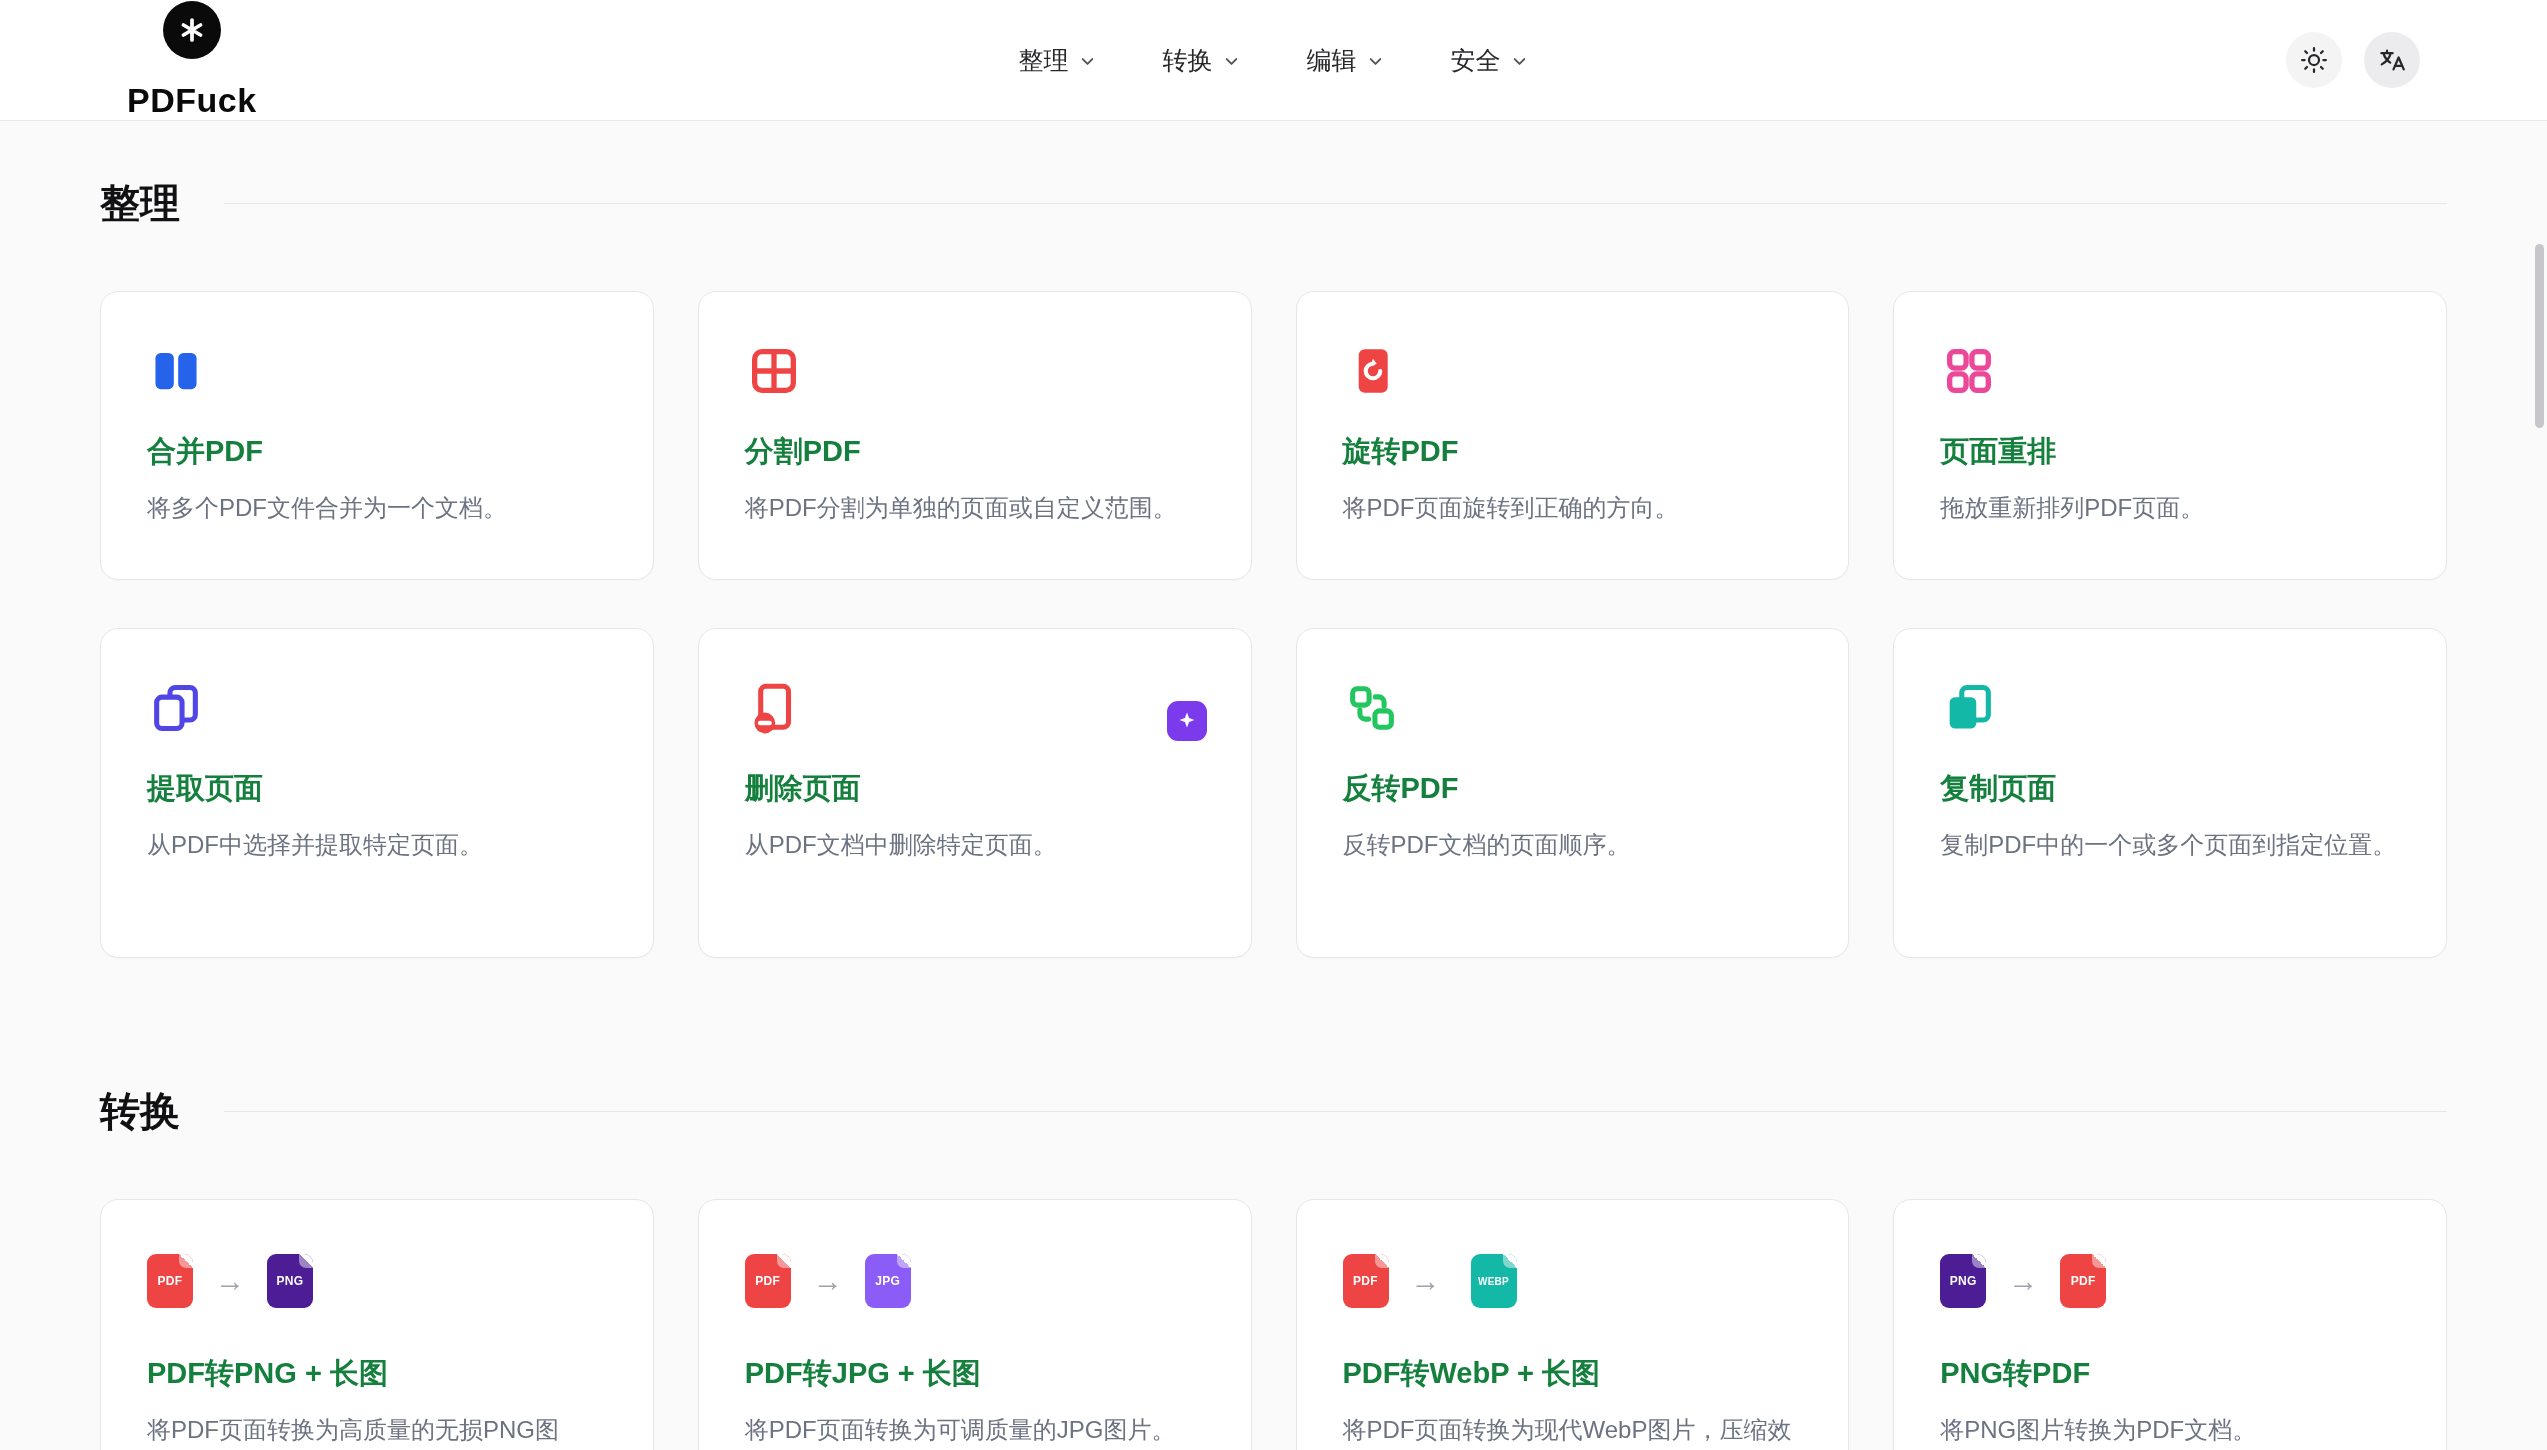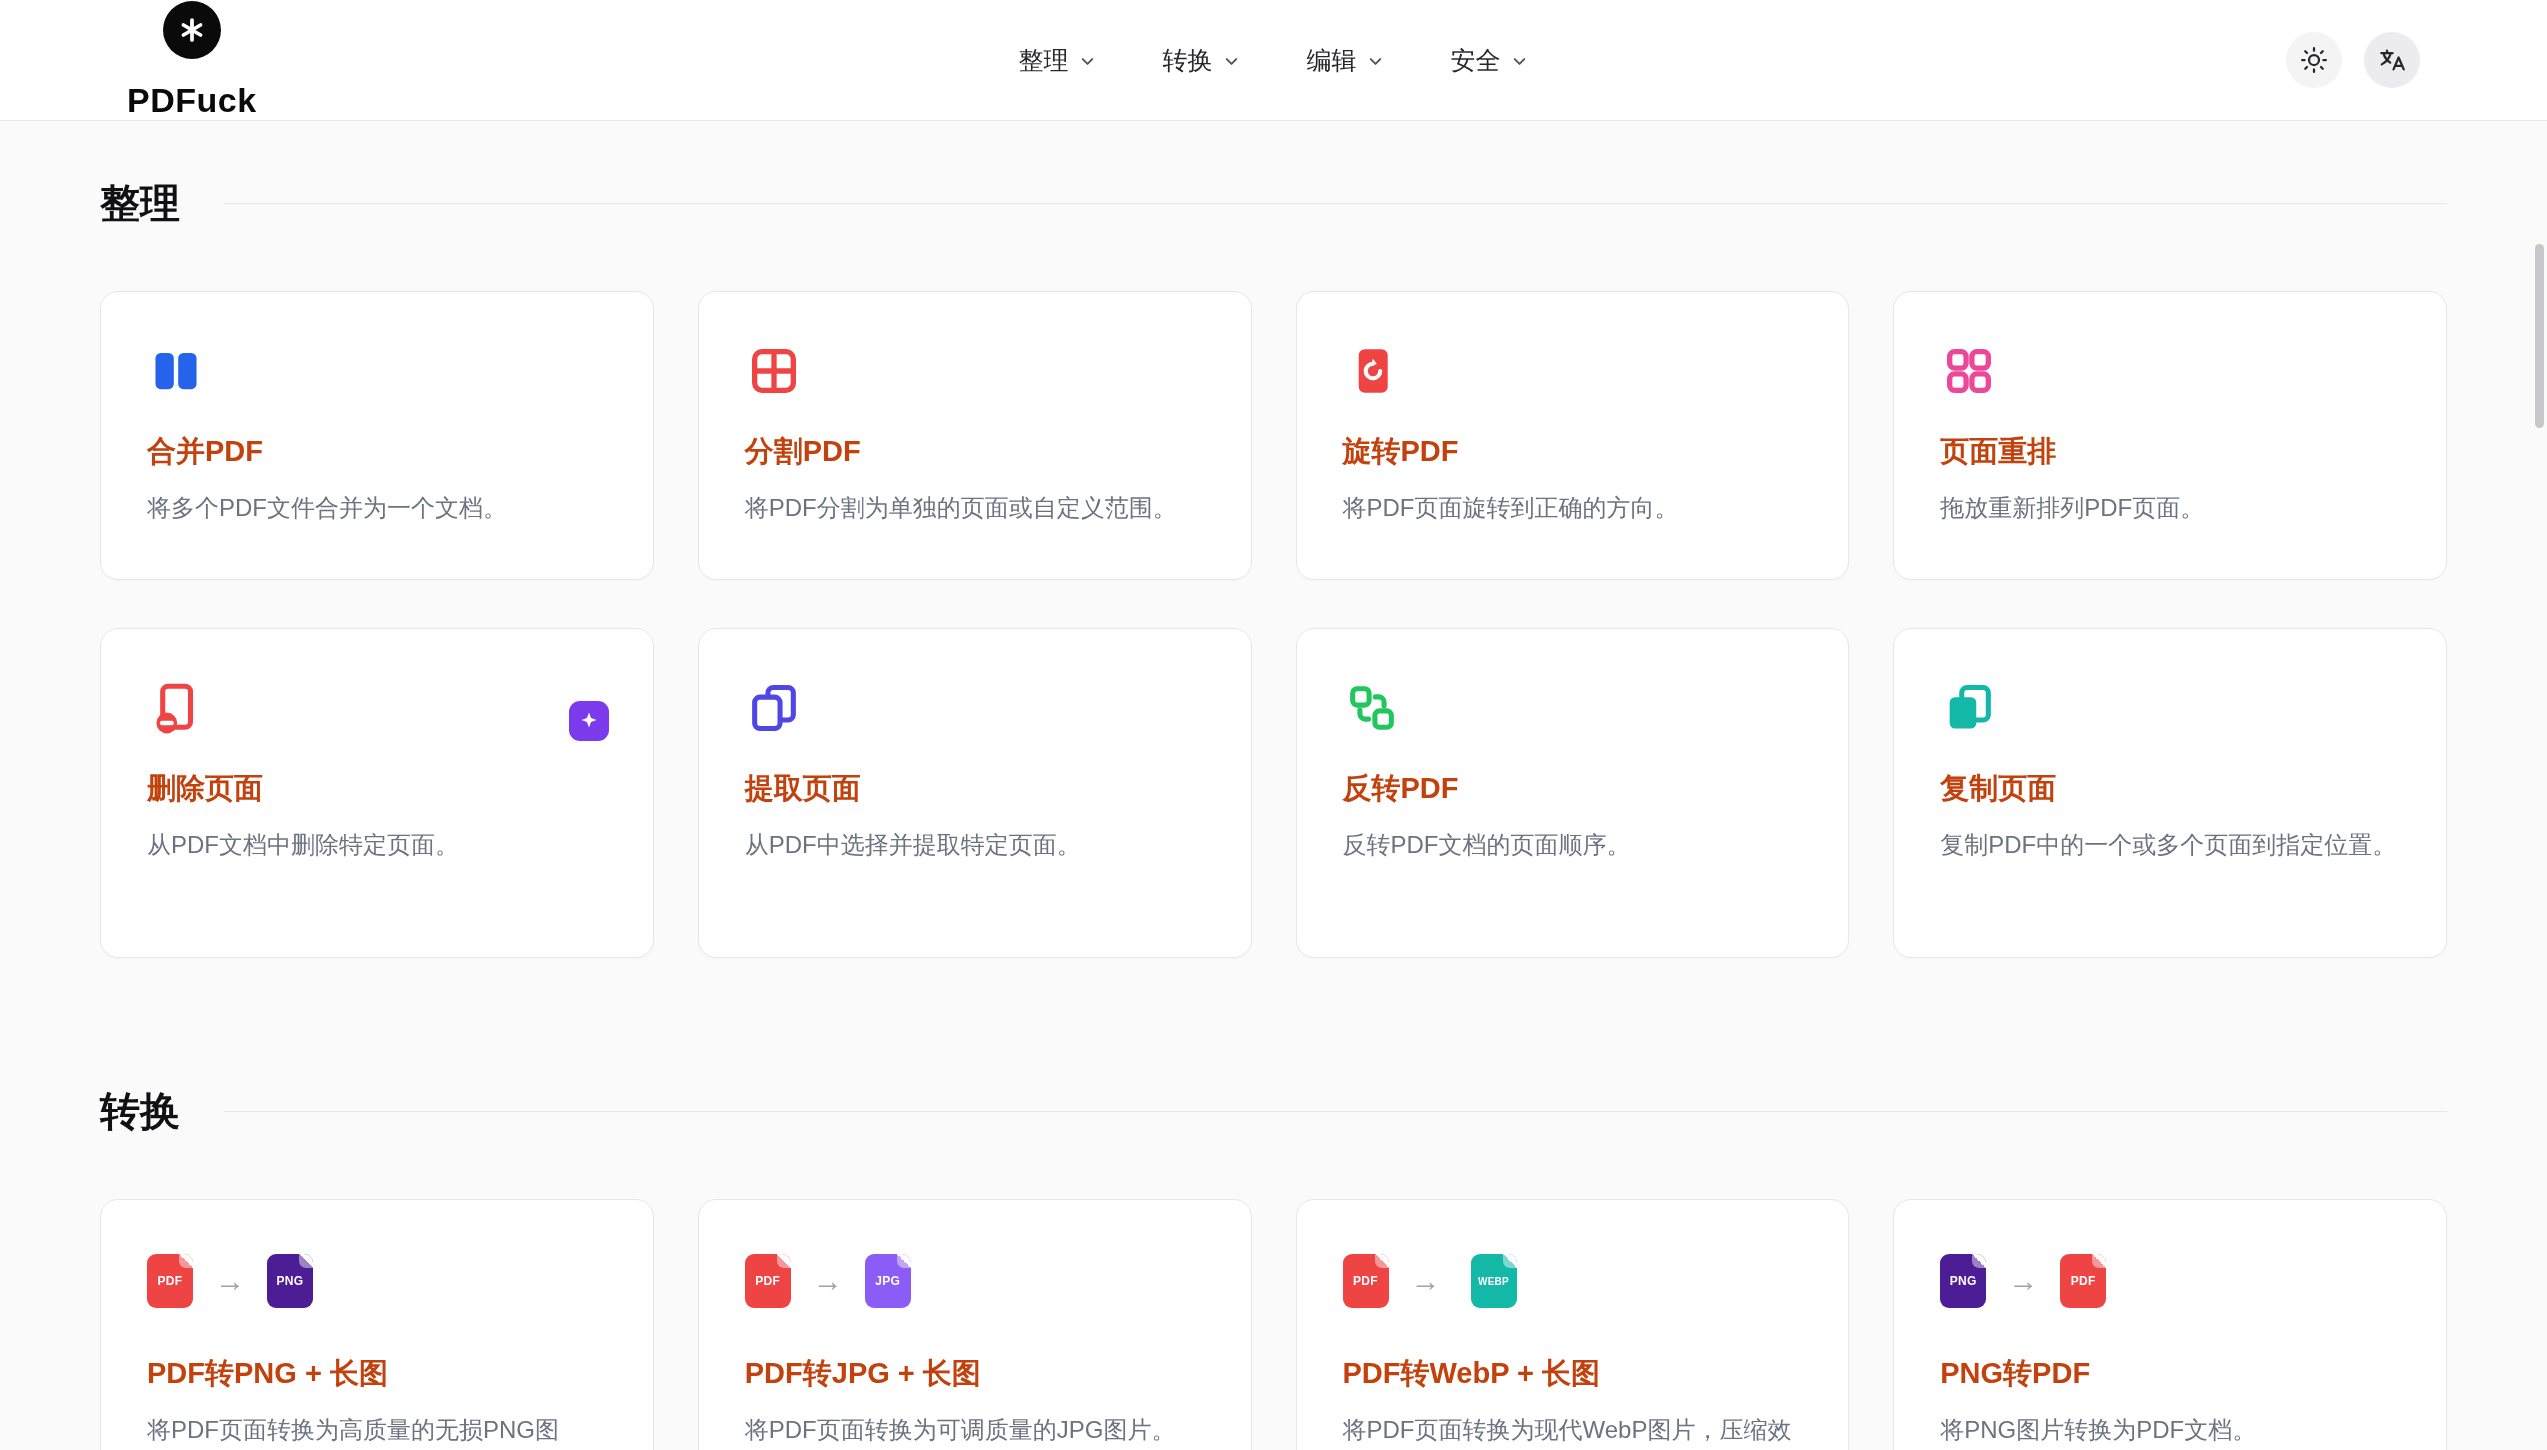--- a/index.html
+++ b/index.html
@@ -53,21 +53,21 @@
   }
   .card {
     background:#ffffff; border:1px solid #e7e7ea; border-radius:18px;
     padding:50px 46px 46px 46px; min-height:289px; position:relative;
     box-shadow:0 1px 2px rgba(0,0,0,.02); cursor:pointer;
   }
   .grid.organize .card:nth-child(n+5) { min-height:330px; }
 
   .card-icon { width:58px; height:58px; }
   .card-icon svg { width:100%; height:100%; display:block; }
-  .card-title { font-size:29px; font-weight:700; color:#c2410c; margin-top:32px; }
+  .card-title { font-size:29px; font-weight:700; color:#15803d; margin-top:32px; }
   .card-desc  { font-size:24px; color:#6b7280; margin-top:18px; line-height:1.5; }
 
   .feature-badge {
     position:absolute; top:72px; right:44px; width:40px; height:40px;
     border-radius:11px; background:#7c3aed;
     display:flex; align-items:center; justify-content:center;
   }
   .feature-badge svg { width:24px; height:24px; }
 
   
@@ -209,44 +209,44 @@
             <rect x="4" y="13.2" width="6.8" height="6.8" rx="2"></rect>
             <rect x="13.2" y="13.2" width="6.8" height="6.8" rx="2"></rect>
           </svg>
         </div>
         <h3 class="card-title">页面重排</h3>
         <p class="card-desc">拖放重新排列PDF页面。</p>
       </div>
 
       <div class="card">
         <div class="card-icon">
+          <svg viewBox="0 0 24 24" fill="none" stroke="#4f46e5" stroke-width="2.1">
+            <rect x="9.5" y="3.5" width="10.5" height="13.5" rx="2.2"></rect>
+            <rect x="4" y="7.5" width="10.5" height="13" rx="2.2" fill="#ffffff"></rect>
+          </svg>
+        </div>
+        <h3 class="card-title">提取页面</h3>
+        <p class="card-desc">从PDF中选择并提取特定页面。</p>
+      </div>
+
+      <div class="card">
+        <div class="card-icon">
           <svg viewBox="0 0 24 24">
             <rect x="6.5" y="3" width="11.5" height="17" rx="2.2" fill="none" stroke="#ef4444" stroke-width="2.1"></rect>
             <circle cx="8.2" cy="18.2" r="4.3" fill="#ef4444"></circle>
             <path d="M6.2 18.2h4" stroke="#ffffff" stroke-width="1.8" stroke-linecap="round"></path>
           </svg>
         </div>
         <div class="feature-badge">
           <svg viewBox="0 0 24 24">
             <path d="M12 3.5l2.1 5.4 5.4 2.1-5.4 2.1L12 18.5l-2.1-5.4-5.4-2.1 5.4-2.1z" fill="#ffffff"></path>
           </svg>
         </div>
         <h3 class="card-title">删除页面</h3>
         <p class="card-desc">从PDF文档中删除特定页面。</p>
-      </div>
-
-      <div class="card">
-        <div class="card-icon">
-          <svg viewBox="0 0 24 24" fill="none" stroke="#4f46e5" stroke-width="2.1">
-            <rect x="9.5" y="3.5" width="10.5" height="13.5" rx="2.2"></rect>
-            <rect x="4" y="7.5" width="10.5" height="13" rx="2.2" fill="#ffffff"></rect>
-          </svg>
-        </div>
-        <h3 class="card-title">提取页面</h3>
-        <p class="card-desc">从PDF中选择并提取特定页面。</p>
       </div>
 
       <div class="card">
         <div class="card-icon">
           <svg viewBox="0 0 24 24" fill="none" stroke="#22c55e" stroke-width="2.1" stroke-linecap="round">
             <rect x="4" y="4" width="6.8" height="6.8" rx="1.8"></rect>
             <rect x="13.2" y="13.2" width="6.8" height="6.8" rx="1.8"></rect>
             <path d="M13.4 7.4h1.4a2.2 2.2 0 0 1 2.2 2.2v1.6"></path>
             <path d="M10.6 16.6H9.2A2.2 2.2 0 0 1 7 14.4v-1.6"></path>
           </svg>

